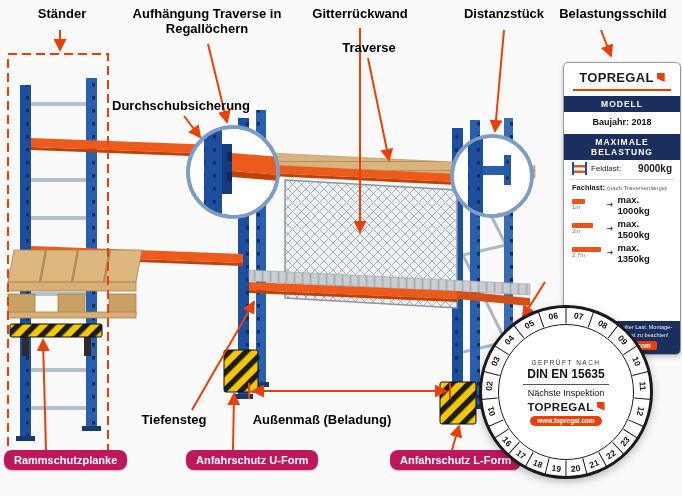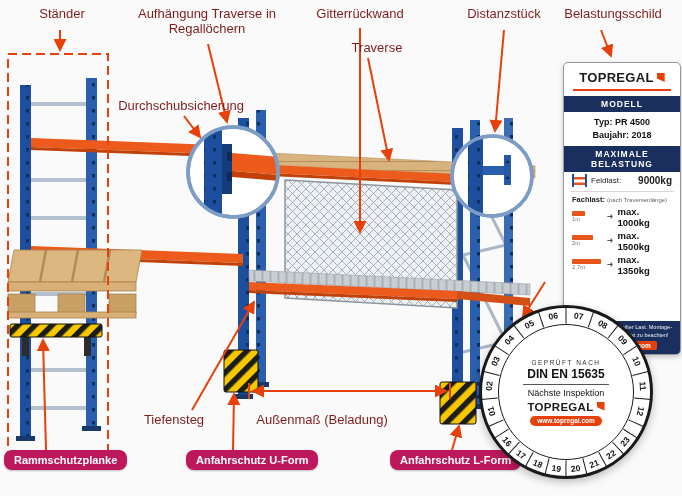--- a/index.html
+++ b/index.html
@@ -2,28 +2,28 @@
 <html><head>
 <meta charset="utf-8">
 <style>
   * { margin:0; padding:0; box-sizing:border-box; }
   html,body { background:#ffffff; font-family:"Liberation Sans", sans-serif; }
   .canvas { position:relative; width:682px; height:496px; background:#fafafa; overflow:hidden; }
 
   .scene { position:absolute; left:0; top:0; width:682px; height:496px; z-index:1; }
 
   
-  .lbl { position:absolute; z-index:2; color:#7f1d1d; font-size:13px; font-weight:400; text-align:center; line-height:1.18; }
+  .lbl { position:absolute; z-index:2; color:#000000; font-size:13px; font-weight:700; text-align:center; line-height:1.18; }
   .lbl-staender   { left:24px;  top:6px;  width:76px; }
   .lbl-aufhaeng   { left:126px; top:6px;  width:162px; }
   .lbl-gitter     { left:300px; top:6px;  width:120px; }
   .lbl-distanz    { left:452px; top:6px;  width:104px; }
   .lbl-belastung  { left:548px; top:6px;  width:130px; }
   .lbl-durchschub { left:106px; top:98px; width:150px; }
-  .lbl-traverse   { left:336px; top:40px; width:82px; }
+  .lbl-traverse   { left:328px; top:40px; width:82px; }
   .lbl-tiefensteg { left:130px; top:412px; width:88px; }
   .lbl-aussenmass { left:236px; top:412px; width:172px; }
 
   .pill { position:absolute; z-index:2; background:#be185d; color:#fff; font-size:11px; font-weight:700; padding:4px 10px; border-radius:8px; box-shadow:0 1px 2px rgba(0,0,0,.25); white-space:nowrap; }
   .pill-ramm { left:4px;   top:450px; }
   .pill-u    { left:186px; top:450px; }
   .pill-l    { left:390px; top:450px; }
 
   
   .sign { position:absolute; left:563px; top:62px; width:118px; height:293px; background:#fff; border:1px solid #9a9a9a; border-radius:5px; box-shadow:0 2px 5px rgba(0,0,0,.22); z-index:3; overflow:hidden; }
@@ -233,21 +233,20 @@
   <div class="pill pill-u">Anfahrschutz U-Form</div>
   <div class="pill pill-l">Anfahrschutz L-Form</div>
 
   <div class="sign">
     <div class="sign-logo">
       <span>TOPREGAL</span><span class="mark"></span>
     </div>
     <div class="sign-rule"></div>
     <div class="sign-bar">MODELL</div>
     <div class="sign-model">
-      <div>Typ: PR 4500</div>
       <div>Baujahr: 2018</div>
     </div>
     <div class="sign-bar">MAXIMALE BELASTUNG</div>
     <div class="sign-feldlast">
       <svg width="15" height="13" viewBox="0 0 15 13">
         <rect x="0" y="0" width="2" height="13" fill="#1d4f9e"></rect>
         <rect x="13" y="0" width="2" height="13" fill="#1d4f9e"></rect>
         <rect x="2" y="3" width="11" height="2.5" fill="#e8551a"></rect>
         <rect x="2" y="8.5" width="11" height="2.5" fill="#e8551a"></rect>
       </svg>

